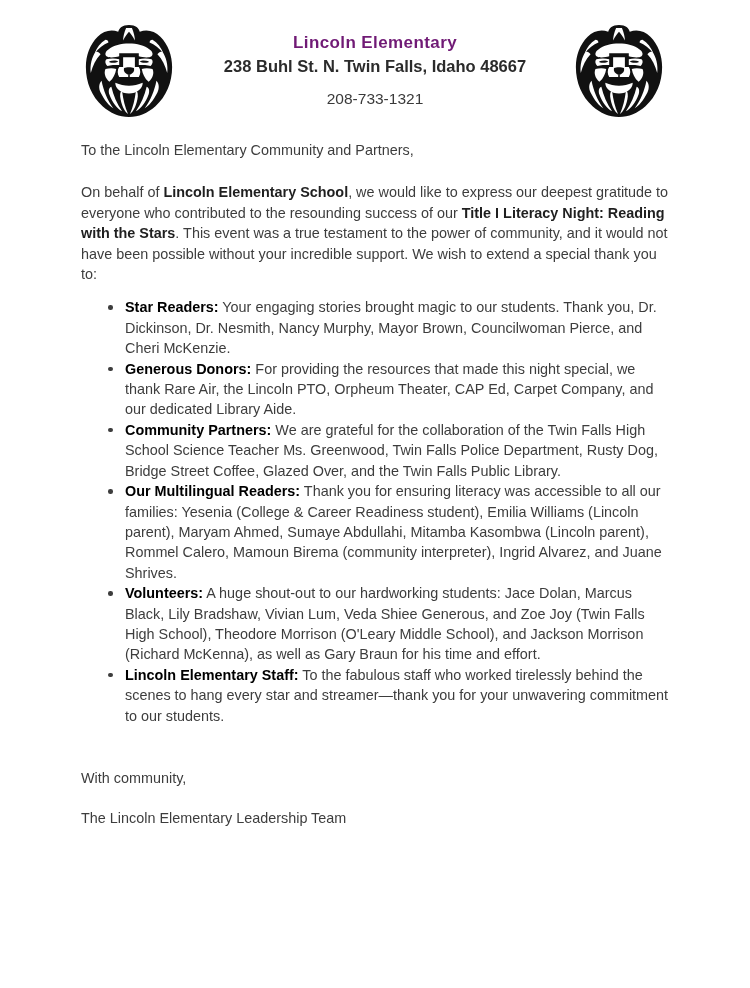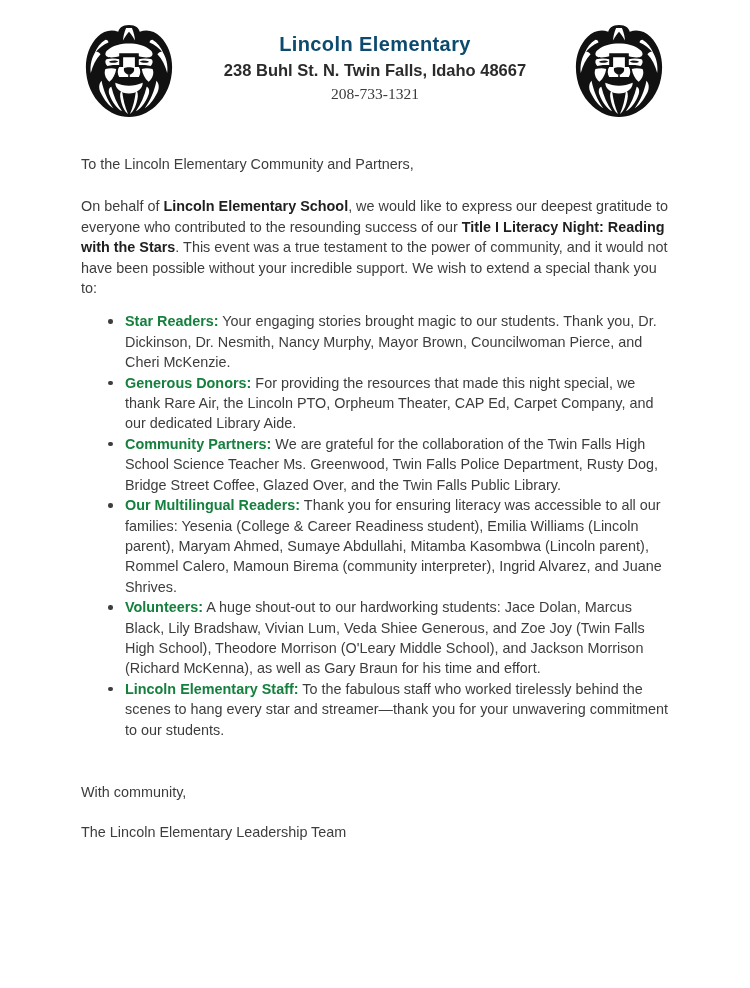--- a/index.html
+++ b/index.html
@@ -32,46 +32,46 @@
   .lion svg { display: block; width: 100%; height: 100%; }
 
   .masthead {
     position: absolute;
     left: 190px;
     right: 190px;
     top: 32px;
     text-align: center;
   }
   .school-name {
-    font-size: 20px;
+    font-size: 17px;
     font-weight: bold;
     letter-spacing: 0.4px;
-    color: #0c4a6e;
+    color: #701a75;
     line-height: 1.25;
   }
   .school-address {
     font-size: 16.5px;
     font-weight: bold;
     color: #2b2b2b;
     margin-top: 3px;
     line-height: 1.25;
   }
   .school-phone {
-    font-family: Liberation Serif, serif;
+    font-family: Liberation Sans, sans-serif;
     font-size: 15.5px;
     color: #3a3a3a;
-    margin-top: 3px;
+    margin-top: 12px;
     line-height: 1.3;
   }
 
   
   .letter {
     position: absolute;
     left: 81px;
-    top: 154px;
+    top: 140px;
     width: 592px;
   }
   p.block {
     margin: 0;
     font-size: 14.4px;
     line-height: 20.4px;
     color: #3d3d3d;
   }
   .gap-sm { height: 20px; }
   .gap-md { height: 22px; }
@@ -91,21 +91,21 @@
   }
   ul.thanks > li .dot {
     position: absolute;
     left: 27px;
     top: 8px;
     width: 4.5px;
     height: 4.5px;
     border-radius: 50%;
     background: #3d3d3d;
   }
-  .lead { font-weight: bold; color: #15803d; }
+  .lead { font-weight: bold; color: #000000; }
   b.strong { font-weight: bold; color: #1f1f1f; margin-top: 12px; }
 </style>
 </head>
 <body>
 
 <div class="letterhead">
 
   <div class="lion left">
     <svg viewBox="0 0 100 100" xmlns="http://www.w3.org/2000/svg" aria-hidden="true">
       <g fill="#111111">

